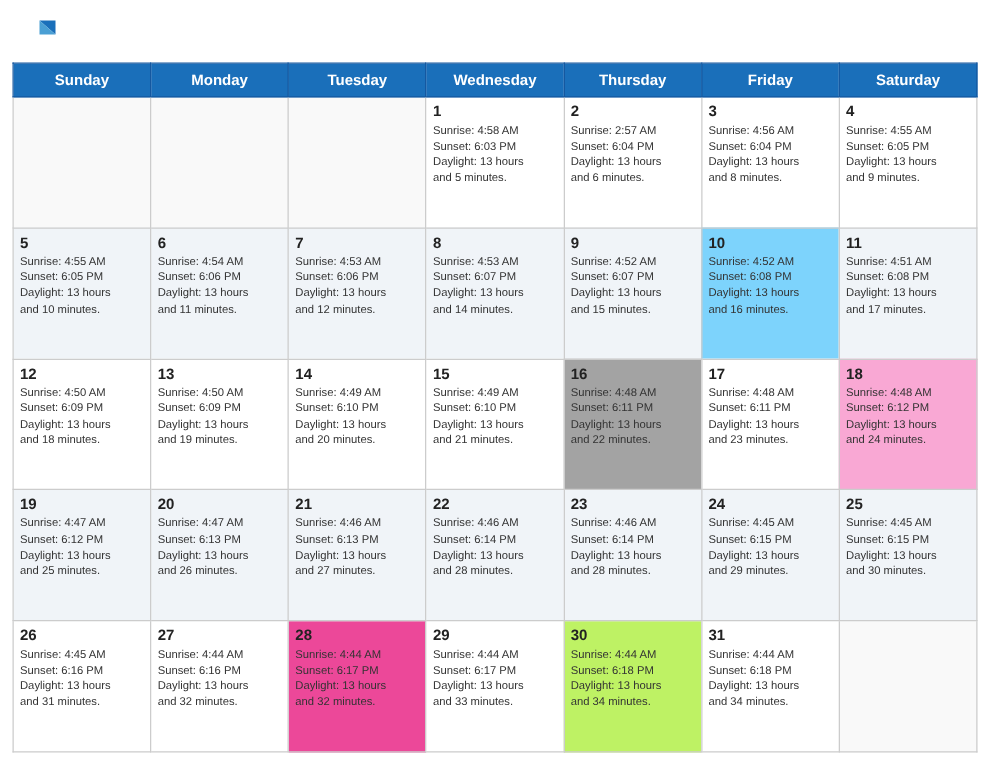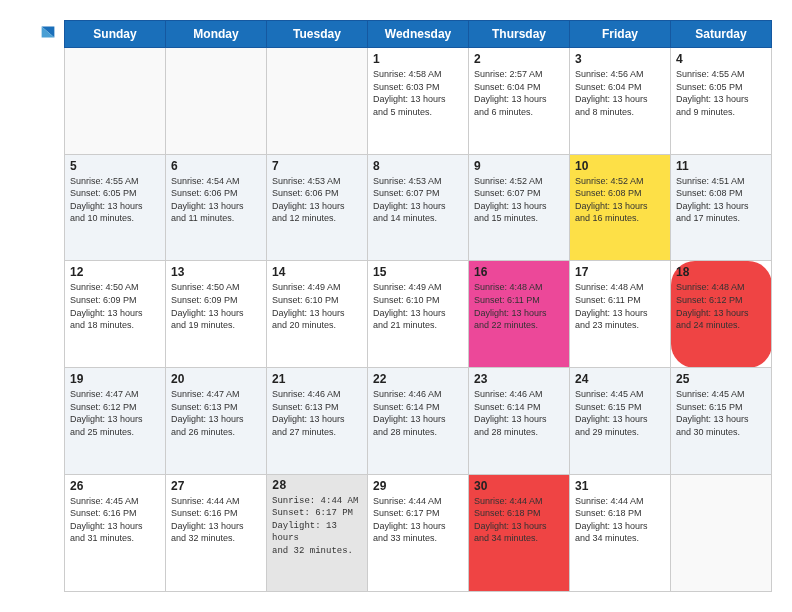--- a/index.html
+++ b/index.html
@@ -6,23 +6,23 @@
     body {
       width: 792px;
       height: 612px;
       font-family: Arial, sans-serif;
       background: #fff;
       overflow: hidden;
     }
     .page {
       width: 792px;
       height: 612px;
-      padding: 20px;
+      padding: 10px;
       display: flex;
-      flex-direction: row;
+      flex-direction: column;
     }
     .header {
       display: flex;
       justify-content: space-between;
       align-items: flex-start;
       margin-bottom: 8px;
       padding: 0 4px;
     }
     .logo {
       display: flex;
@@ -199,21 +199,21 @@
 Daylight: 13 hours
 and 14 minutes.</div>
           </td>
           <td style="background-color: rgb(240, 244, 248);">
             <span class="day-num">9</span>
             <div class="day-info" style="white-space: pre-line;">Sunrise: 4:52 AM
 Sunset: 6:07 PM
 Daylight: 13 hours
 and 15 minutes.</div>
           </td>
-          <td style="background-color: #fde047;">
+          <td style="background-color: #7dd3fc;">
             <span class="day-num">10</span>
             <div class="day-info" style="white-space: pre-line;">Sunrise: 4:52 AM
 Sunset: 6:08 PM
 Daylight: 13 hours
 and 16 minutes.</div>
           </td>
           <td style="background-color: rgb(240, 244, 248);">
             <span class="day-num">11</span>
             <div class="day-info" style="white-space: pre-line;">Sunrise: 4:51 AM
 Sunset: 6:08 PM
@@ -243,35 +243,35 @@
 Daylight: 13 hours
 and 20 minutes.</div>
           </td>
           <td style="background-color: rgb(255, 255, 255);">
             <span class="day-num">15</span>
             <div class="day-info" style="white-space: pre-line;">Sunrise: 4:49 AM
 Sunset: 6:10 PM
 Daylight: 13 hours
 and 21 minutes.</div>
           </td>
-          <td style="background-color: #ec4899;">
+          <td style="background-color: #a3a3a3;">
             <span class="day-num">16</span>
             <div class="day-info" style="white-space: pre-line;">Sunrise: 4:48 AM
 Sunset: 6:11 PM
 Daylight: 13 hours
 and 22 minutes.</div>
           </td>
           <td style="background-color: rgb(255, 255, 255);">
             <span class="day-num">17</span>
             <div class="day-info" style="white-space: pre-line;">Sunrise: 4:48 AM
 Sunset: 6:11 PM
 Daylight: 13 hours
 and 23 minutes.</div>
           </td>
-          <td style="background-color: #ef4444; border-radius: 24px;">
+          <td style="background-color: #f9a8d4;">
             <span class="day-num">18</span>
             <div class="day-info" style="white-space: pre-line;">Sunrise: 4:48 AM
 Sunset: 6:12 PM
 Daylight: 13 hours
 and 24 minutes.</div>
           </td>
         </tr>
         <tr>
           <td style="background-color: rgb(240, 244, 248); margin-left: 28px;">
             <span class="day-num">19</span>
@@ -331,35 +331,35 @@
 Daylight: 13 hours
 and 31 minutes.</div>
           </td>
           <td style="background-color: rgb(255, 255, 255);">
             <span class="day-num">27</span>
             <div class="day-info" style="white-space: pre-line;">Sunrise: 4:44 AM
 Sunset: 6:16 PM
 Daylight: 13 hours
 and 32 minutes.</div>
           </td>
-          <td style="background-color: #e5e5e5; font-family: Liberation Mono, monospace;">
+          <td style="background-color: #ec4899;">
             <span class="day-num">28</span>
             <div class="day-info" style="white-space: pre-line;">Sunrise: 4:44 AM
 Sunset: 6:17 PM
 Daylight: 13 hours
 and 32 minutes.</div>
           </td>
           <td style="background-color: rgb(255, 255, 255);">
             <span class="day-num">29</span>
             <div class="day-info" style="white-space: pre-line;">Sunrise: 4:44 AM
 Sunset: 6:17 PM
 Daylight: 13 hours
 and 33 minutes.</div>
           </td>
-          <td style="background-color: #ef4444;">
+          <td style="background-color: #bef264;">
             <span class="day-num">30</span>
             <div class="day-info" style="white-space: pre-line;">Sunrise: 4:44 AM
 Sunset: 6:18 PM
 Daylight: 13 hours
 and 34 minutes.</div>
           </td>
           <td style="background-color: rgb(255, 255, 255);">
             <span class="day-num">31</span>
             <div class="day-info" style="white-space: pre-line;">Sunrise: 4:44 AM
 Sunset: 6:18 PM

